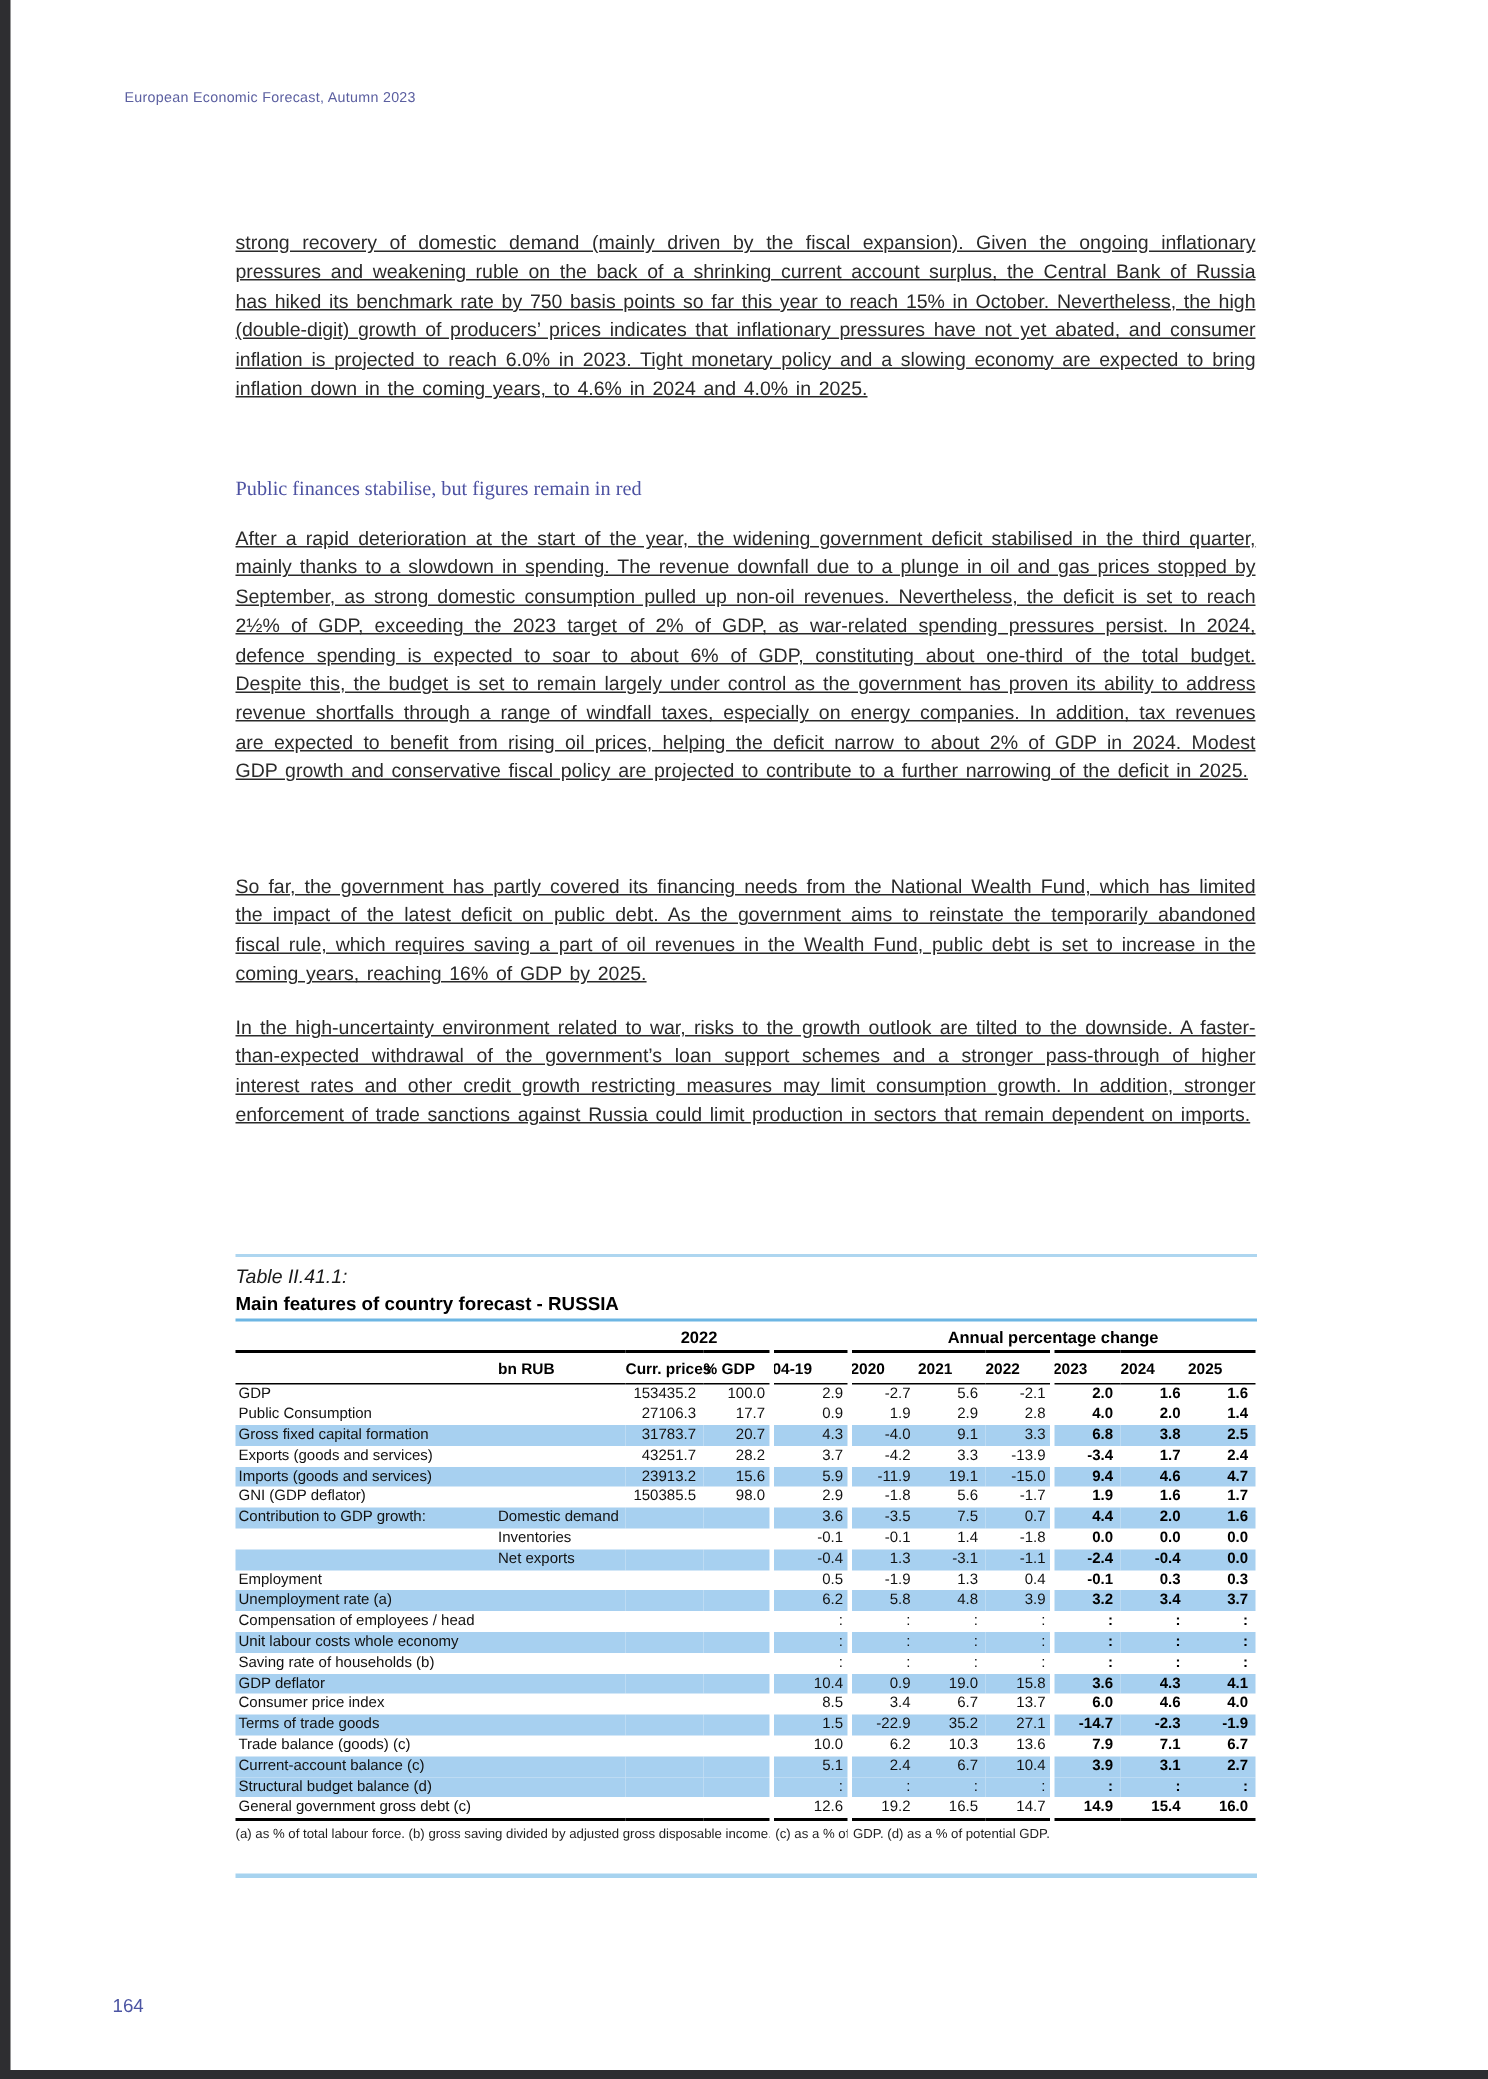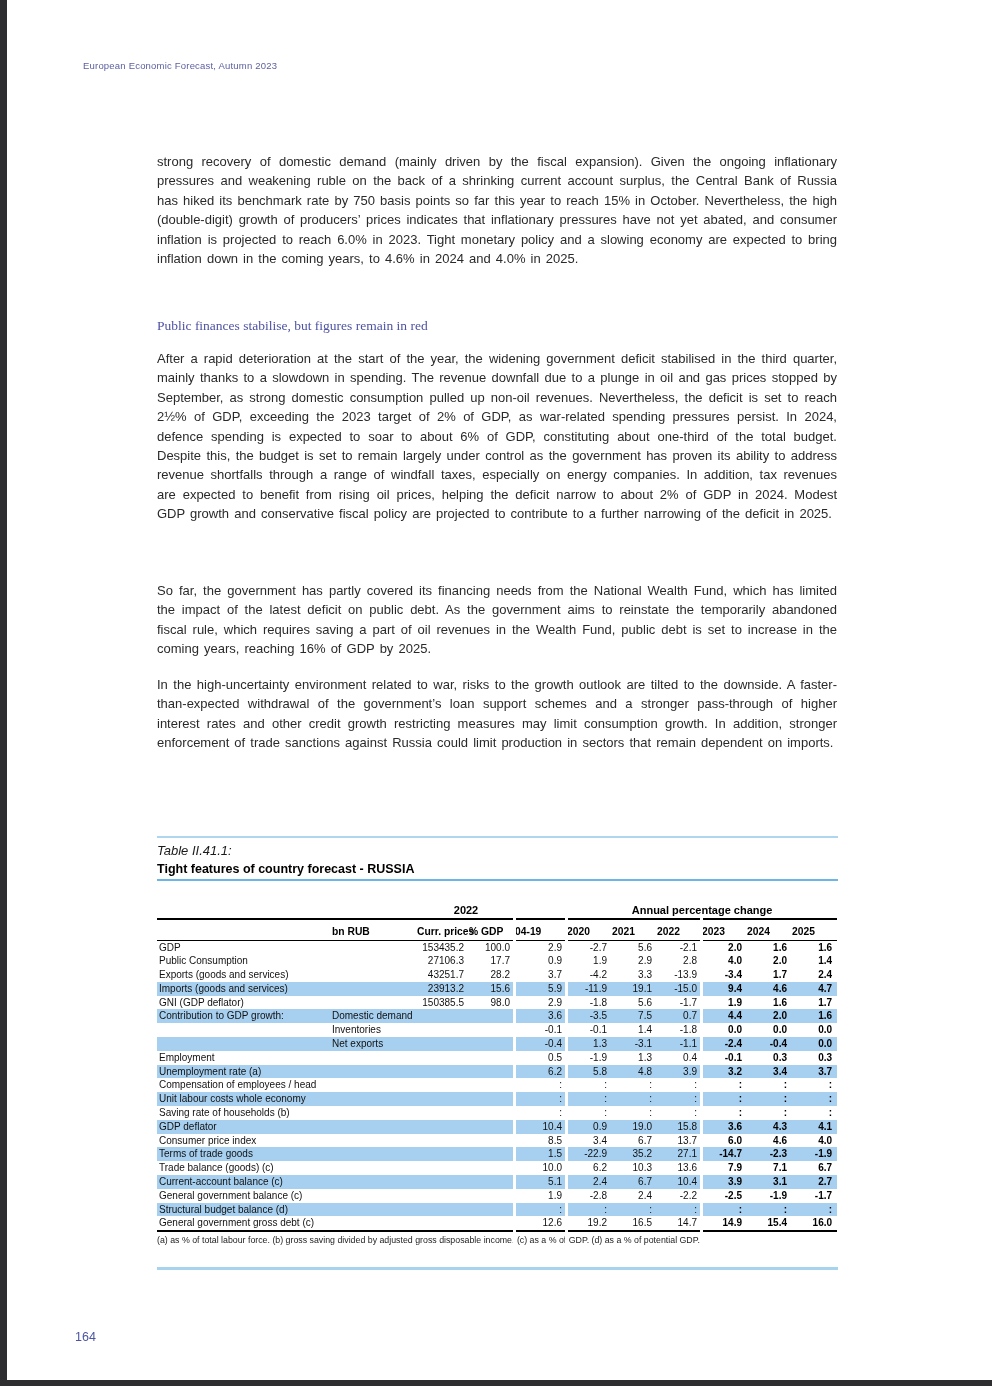--- a/index.html
+++ b/index.html
@@ -15,39 +15,39 @@
   .spine-bottom{ position:absolute; left:0; bottom:0; width:992px; height:6px; background:#2e2e31; }
 
   .running-header {
     position:absolute; left:83px; top:60px;
     font-size:9.5px; color:#5b5fa0; letter-spacing:0.2px;
   }
 
   .para {
     position:absolute; left:157px; width:680px;
     font-size:13px; line-height:19.4px; text-align:justify;
-    word-spacing:1.5px; color:#2a2a2a;
+    word-spacing:1.5px; color:#2a2a2a;text-decoration:underline;
   }
   .p1 { top:152px; }
   .p2 { top:349px; }
   .p3 { top:581px; }
   .p4 { top:675px; }
 
   .section-heading {
     position:absolute; left:157px; top:318px; width:680px;
     font-size:13.5px; font-weight:400; color:#4d52a2;font-family:Liberation Serif, serif;
   }
 
   .table-block { position:absolute; left:157px; top:836px; width:681px; }
   .rule-blue-thin { height:2px; background:#aed6f0; }
   .tbl-caption { margin-top:5px; font-style:italic; font-size:13px; color:#1a1a1a; }
   .tbl-title   { margin-top:4px; font-size:12.5px; font-weight:bold; color:#000; }
   .rule-blue   { margin-top:3px; height:2px; background:#6db6e3; }
 
-  .tbl-wrap { position:relative; margin-top:19px; }
+  .tbl-wrap { position:relative; margin-top:1px; }
   table { width:680px; border-collapse:collapse; table-layout:fixed; }
   col.c-label{width:175px} col.c-sub{width:85px} col.c-curr{width:52px}
   col.c-gdp{width:46px} col.c-0419{width:52px} col.c-yr{width:45px}
 
   thead th { font-weight:bold; color:#000; vertical-align:bottom; }
   tr.group-row th { font-size:11px; height:19px; border-bottom:2px solid #000; text-align:center; padding-bottom:2px; }
   tr.year-row  th { font-size:10.3px; height:21px; border-bottom:1.5px solid #000; text-align:left; padding:0 5px 3px 0; white-space:nowrap; }
   tr.year-row th.h-bnrub { padding-right:8px; }
 
   tbody td {
@@ -81,21 +81,21 @@
 
 <h2 class="section-heading">Public finances stabilise, but figures remain in red</h2>
 
 <p class="para p2">After a rapid deterioration at the start of the year, the widening government deficit stabilised in the third quarter, mainly thanks to a slowdown in spending. The revenue downfall due to a plunge in oil and gas prices stopped by September, as strong domestic consumption pulled up non-oil revenues. Nevertheless, the deficit is set to reach 2½% of GDP, exceeding the 2023 target of 2% of GDP, as war-related spending pressures persist. In 2024, defence spending is expected to soar to about 6% of GDP, constituting about one-third of the total budget. Despite this, the budget is set to remain largely under control as the government has proven its ability to address revenue shortfalls through a range of windfall taxes, especially on energy companies. In addition, tax revenues are expected to benefit from rising oil prices, helping the deficit narrow to about 2% of GDP in 2024. Modest GDP growth and conservative fiscal policy are projected to contribute to a further narrowing of the deficit in 2025.</p>
 <p class="para p3">So far, the government has partly covered its financing needs from the National Wealth Fund, which has limited the impact of the latest deficit on public debt. As the government aims to reinstate the temporarily abandoned fiscal rule, which requires saving a part of oil revenues in the Wealth Fund, public debt is set to increase in the coming years, reaching 16% of GDP by 2025.</p>
 <p class="para p4">In the high-uncertainty environment related to war, risks to the growth outlook are tilted to the downside. A faster-than-expected withdrawal of the government’s loan support schemes and a stronger pass-through of higher interest rates and other credit growth restricting measures may limit consumption growth. In addition, stronger enforcement of trade sanctions against Russia could limit production in sectors that remain dependent on imports.</p>
 
 <div class="table-block">
   <div class="rule-blue-thin"></div>
   <div class="tbl-caption">Table II.41.1:</div>
-  <div class="tbl-title">Tight features of country forecast - RUSSIA</div>
+  <div class="tbl-title">Main features of country forecast - RUSSIA</div>
   <div class="rule-blue"></div>
 
   <div class="tbl-wrap">
     <table>
       <colgroup>
         <col class="c-label">
           <col class="c-sub">
           <col class="c-curr">
           <col class="c-gdp">
         <col class="c-0419">
@@ -147,20 +147,33 @@
             <td class="num c0">27106.3</td>
             <td class="num c1">17.7</td>
             <td class="num c2">0.9</td>
             <td class="num c3">1.9</td>
             <td class="num c4">2.9</td>
             <td class="num c5">2.8</td>
             <td class="num c6">4.0</td>
             <td class="num c7">2.0</td>
             <td class="num c8">1.4</td>
           </tr>
+          <tr class="hl">
+            <td class="lbl">Gross fixed capital formation</td>
+            <td class="sub"></td>
+            <td class="num c0">31783.7</td>
+            <td class="num c1">20.7</td>
+            <td class="num c2">4.3</td>
+            <td class="num c3">-4.0</td>
+            <td class="num c4">9.1</td>
+            <td class="num c5">3.3</td>
+            <td class="num c6">6.8</td>
+            <td class="num c7">3.8</td>
+            <td class="num c8">2.5</td>
+          </tr>
           <tr>
             <td class="lbl">Exports (goods and services)</td>
             <td class="sub"></td>
             <td class="num c0">43251.7</td>
             <td class="num c1">28.2</td>
             <td class="num c2">3.7</td>
             <td class="num c3">-4.2</td>
             <td class="num c4">3.3</td>
             <td class="num c5">-13.9</td>
             <td class="num c6">-3.4</td>
@@ -355,33 +368,20 @@
             <td class="num c0"></td>
             <td class="num c1"></td>
             <td class="num c2">5.1</td>
             <td class="num c3">2.4</td>
             <td class="num c4">6.7</td>
             <td class="num c5">10.4</td>
             <td class="num c6">3.9</td>
             <td class="num c7">3.1</td>
             <td class="num c8">2.7</td>
           </tr>
-          <tr>
-            <td class="lbl">General government balance (c)</td>
-            <td class="sub"></td>
-            <td class="num c0"></td>
-            <td class="num c1"></td>
-            <td class="num c2">1.9</td>
-            <td class="num c3">-2.8</td>
-            <td class="num c4">2.4</td>
-            <td class="num c5">-2.2</td>
-            <td class="num c6">-2.5</td>
-            <td class="num c7">-1.9</td>
-            <td class="num c8">-1.7</td>
-          </tr>
           <tr class="hl">
             <td class="lbl">Structural budget balance (d)</td>
             <td class="sub"></td>
             <td class="num c0"></td>
             <td class="num c1"></td>
             <td class="num c2">:</td>
             <td class="num c3">:</td>
             <td class="num c4">:</td>
             <td class="num c5">:</td>
             <td class="num c6">:</td>

